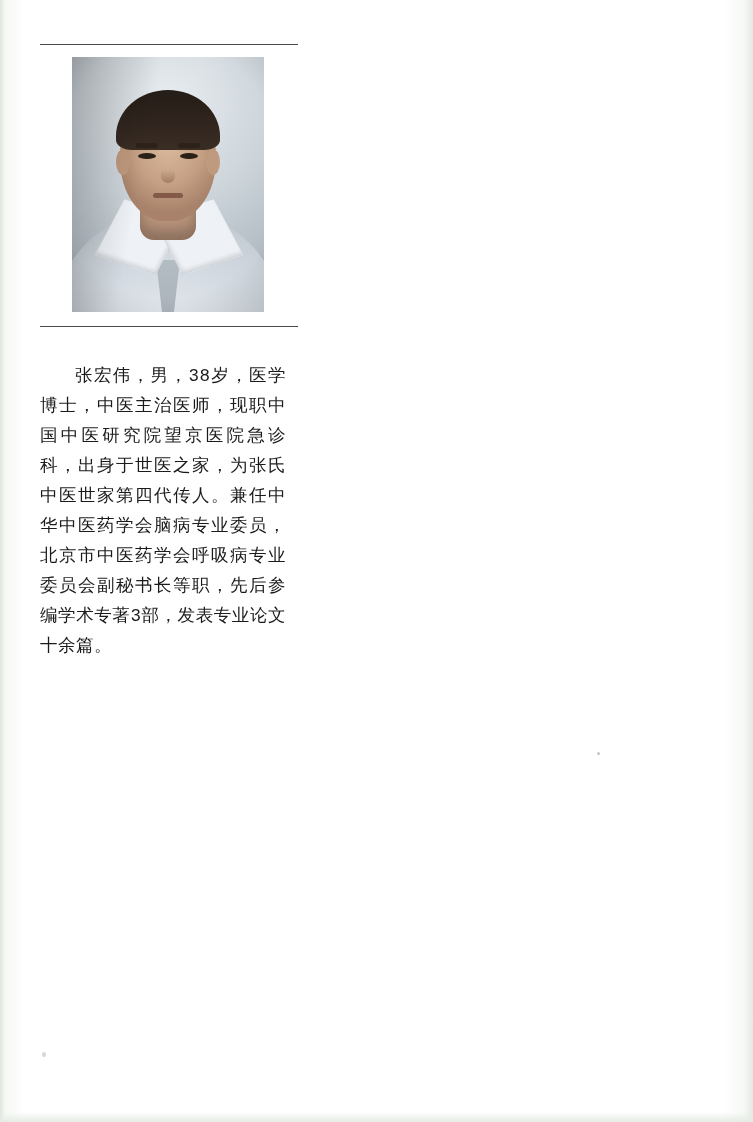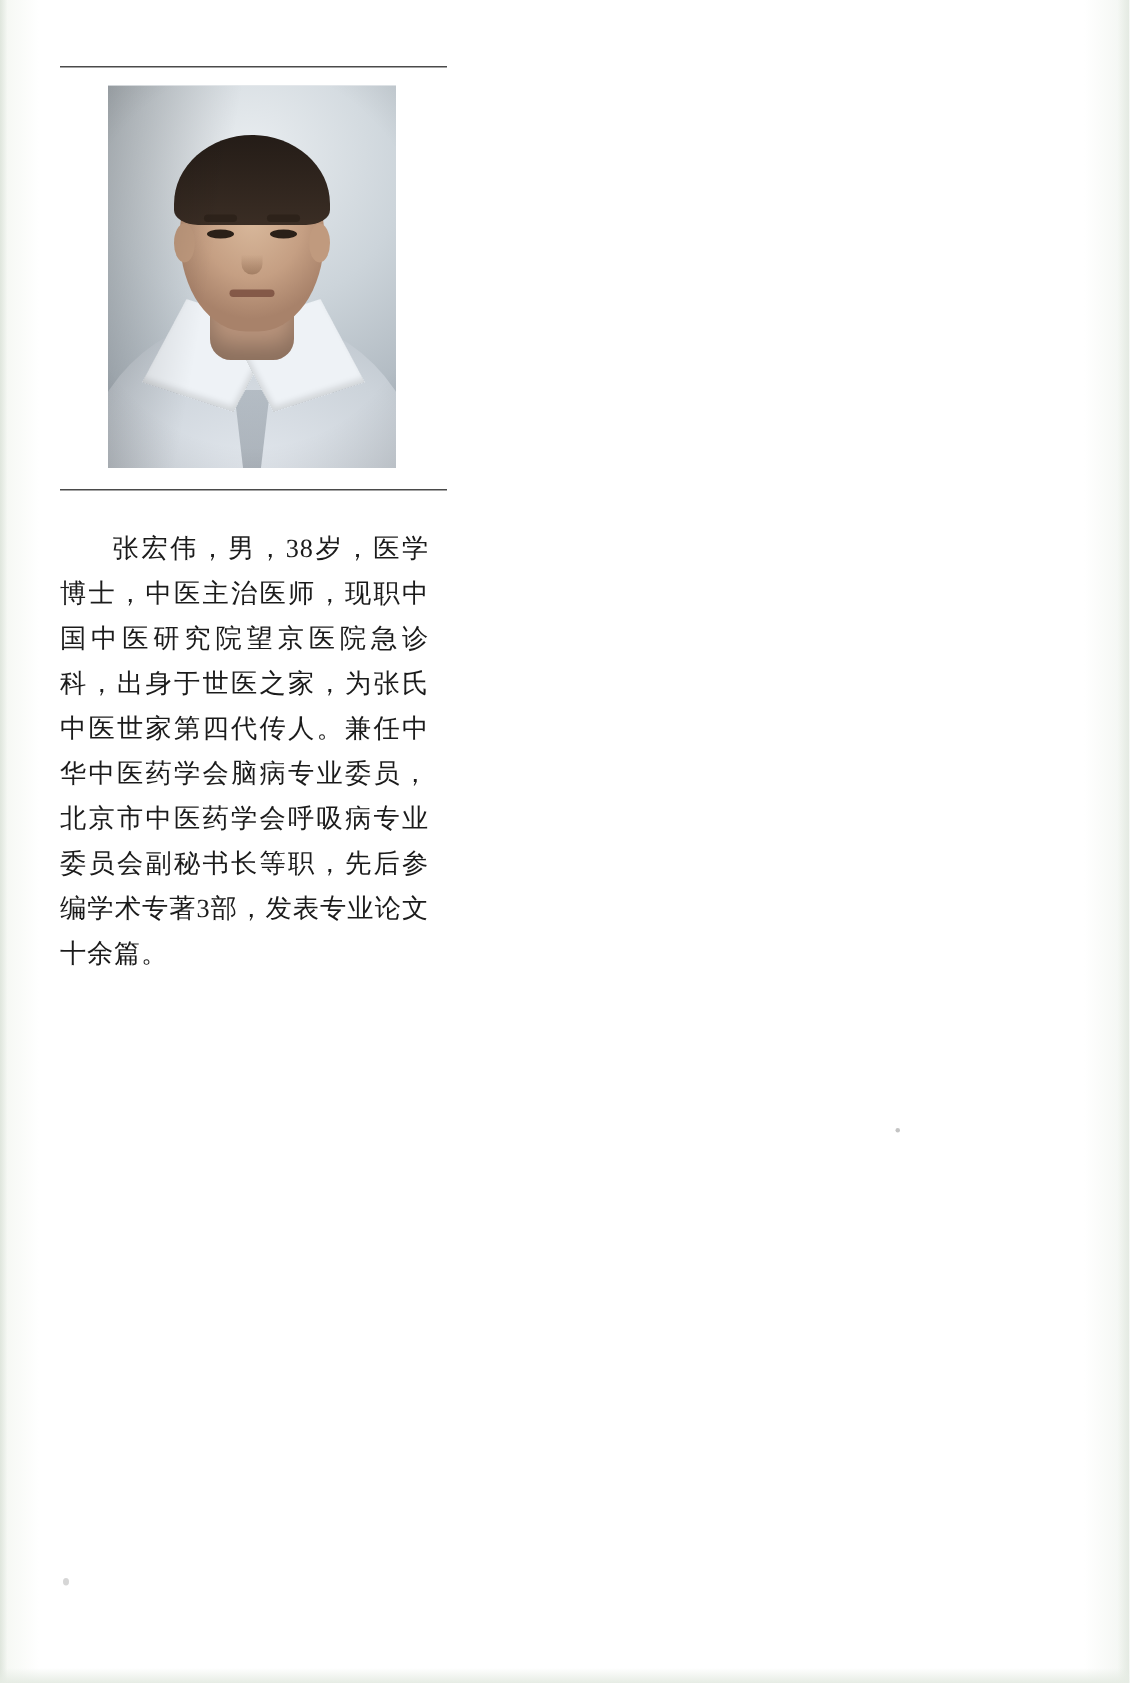--- a/index.html
+++ b/index.html
@@ -182,23 +182,23 @@
     position: absolute;
     inset: 0;
     background: radial-gradient(110% 90% at 50% 45%, rgba(0,0,0,0) 55%, rgba(0,0,0,.22) 100%);
   }
 
   .rule-bottom {
     margin-top: 14px;
   }
 
   .bio {
-    margin-top: 23px;
+    margin-top: 34px;
     width: 246px;
-    font-family: Liberation Serif, serif;
+    font-family: Liberation Mono, monospace;
     font-size: 17.5px;
     line-height: 30px;
     color: #1b1b1b;
     text-align: justify;
     text-indent: 2em;
     letter-spacing: .5px;
   }
 
   
   .speck {

